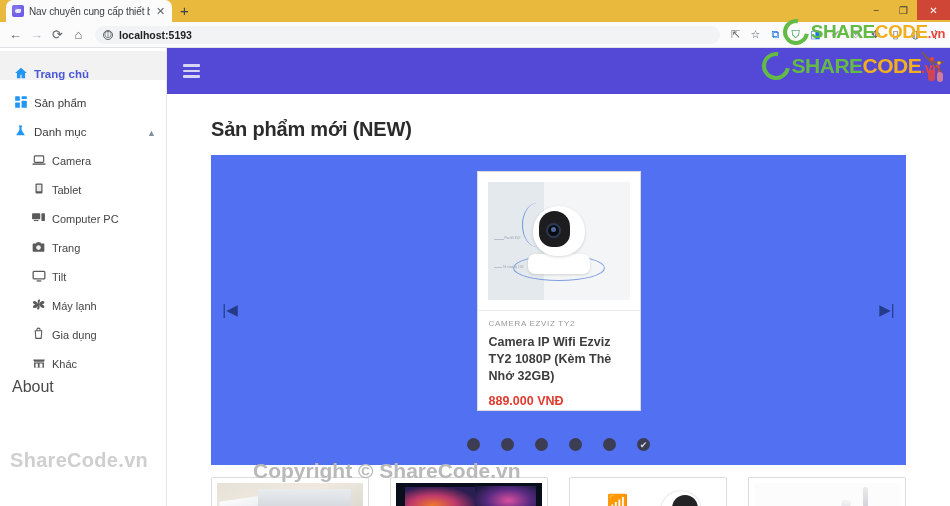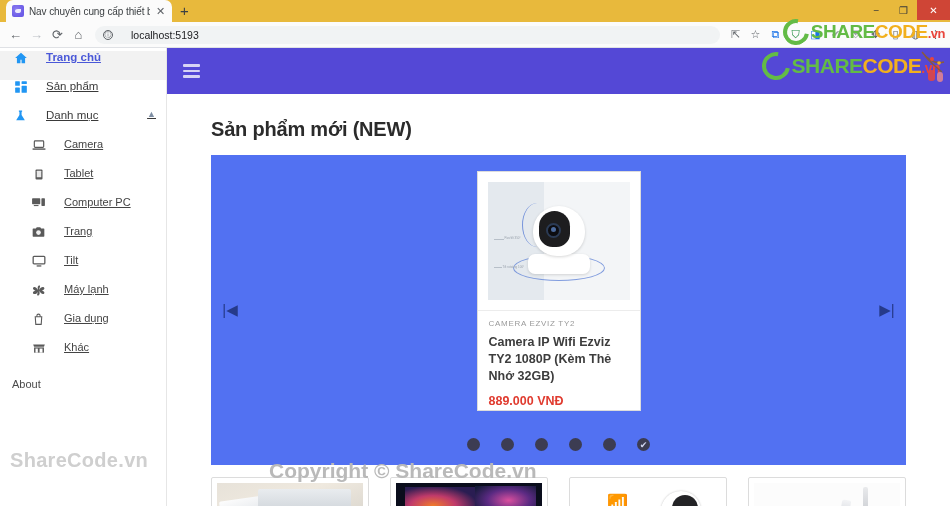--- a/index.html
+++ b/index.html
@@ -59,22 +59,22 @@
     display: flex; align-items: center; gap: 2px; padding: 0 6px;
     border-bottom: 1px solid #dfe1e5; position: relative;
   }
   .nav-btn {
     width: 19px; height: 19px; display: flex; align-items: center;
     justify-content: center; font-size: 13px; color: #5f6368; cursor: pointer;
   }
   .nav-btn.disabled { color: #bdc1c6; }
   .omnibox {
     flex: 1; height: 18px; background: #f1f3f4; border-radius: 9px;
-    display: flex; align-items: center; padding: 0 8px; gap: 18px;
-    margin: 0 5px; max-width: 690px;
+    display: flex; align-items: center; padding: 0 8px; gap: 6px;
+    margin: 0 5px; max-width: 690px; font-weight: bold;
   }
   .omni-info {
     width: 10px; height: 10px; border: 1px solid #5f6368; border-radius: 50%;
     font-size: 7px; color: #5f6368; display: flex; align-items: center;
     justify-content: center; line-height: 1; flex: 0 0 10px;
   }
   .omni-url { font-size: 10.5px; color: #202124; }
   .tb-icons { display: flex; align-items: center; gap: 3px; }
   .tb-ic {
     width: 17px; height: 17px; display: flex; align-items: center;
@@ -104,35 +104,35 @@
   
   .page { display: flex; height: 458px; background: #fff; }
 
   
   .sidebar {
     width: 167px; flex: 0 0 167px; background: #fff;
     border-right: 1px solid #e6e6e6; padding-top: 3px;
     position: relative; overflow: hidden;
   }
   .side-item {
-    height: 29px; display: flex; align-items: flex-start; gap: 17px;
-    padding: 0 10px 0 12px; cursor: pointer; font-size: 11.5px; color: #3a3a3a; text-decoration: underline;
+    height: 29px; display: flex; align-items: flex-end; gap: 5px;
+    padding: 0 10px 0 12px; cursor: pointer; font-size: 11.5px; color: #3a3a3a;
   }
   .side-item.active { background: #f2f2f2; color: #4a58d8; font-weight: bold; }
   .side-item.active .si-label { color: #4a58d8; }
   .si-icon {
     width: 17px; flex: 0 0 17px; display: flex; align-items: center;
     justify-content: center; color: #2196f3;
   }
   .si-icon.dark { color: #5a5a5a; }
   .si-chevron { margin-left: auto; font-size: 9px; color: #7f8fa4; }
   .side-sub { padding-left: 18px; }
   .side-sub .side-item { height: 29px; font-size: 11px; color: #444; }
   .side-about {
-    font-size: 11px; color: #4a4a4a; padding: 8px 0 0 12px; cursor: pointer;
+    font-size: 16px; color: #4a4a4a; padding: 8px 0 0 12px; cursor: pointer;
   }
   .side-wm {
     position: absolute; left: 10px; bottom: 34px;
     font-size: 20px; font-weight: bold; color: #cfcfcf;
     letter-spacing: .3px; white-space: nowrap; pointer-events: none;
   }
 
   
   .content { flex: 1; position: relative; overflow: hidden; background: #fff; }
   .app-header {
@@ -211,21 +211,21 @@
   .bottom-row {
     display: flex; gap: 21px; margin: 12px 44px 0 44px;
   }
   .bcard {
     flex: 1; height: 48px; background: #fff; border: 1px solid #dcdcdc;
     border-radius: 2px; padding: 5px; cursor: pointer; overflow: hidden;
   }
   .bcard-img { width: 100%; height: 100%; overflow: hidden; position: relative; }
 
   .copyright-wm {
-    position: absolute; left: 102px; bottom: 23px;
+    position: absolute; left: 86px; bottom: 23px;
     font-size: 21px; font-weight: bold; color: #b9b9b9;
     white-space: nowrap; pointer-events: none; z-index: 20;
   }
 
   
   .cam-wrap { position: absolute; inset: 0; }
   .cam-bg-l { position: absolute; left: 0; top: 0; width: 40%; height: 100%; background: #e4e9ee; }
   .cam-bg-r { position: absolute; right: 0; top: 0; width: 60%; height: 100%; background: #f3f5f7; }
   .cam-body {
     position: absolute; left: 50%; top: 20%; transform: translateX(-50%);

